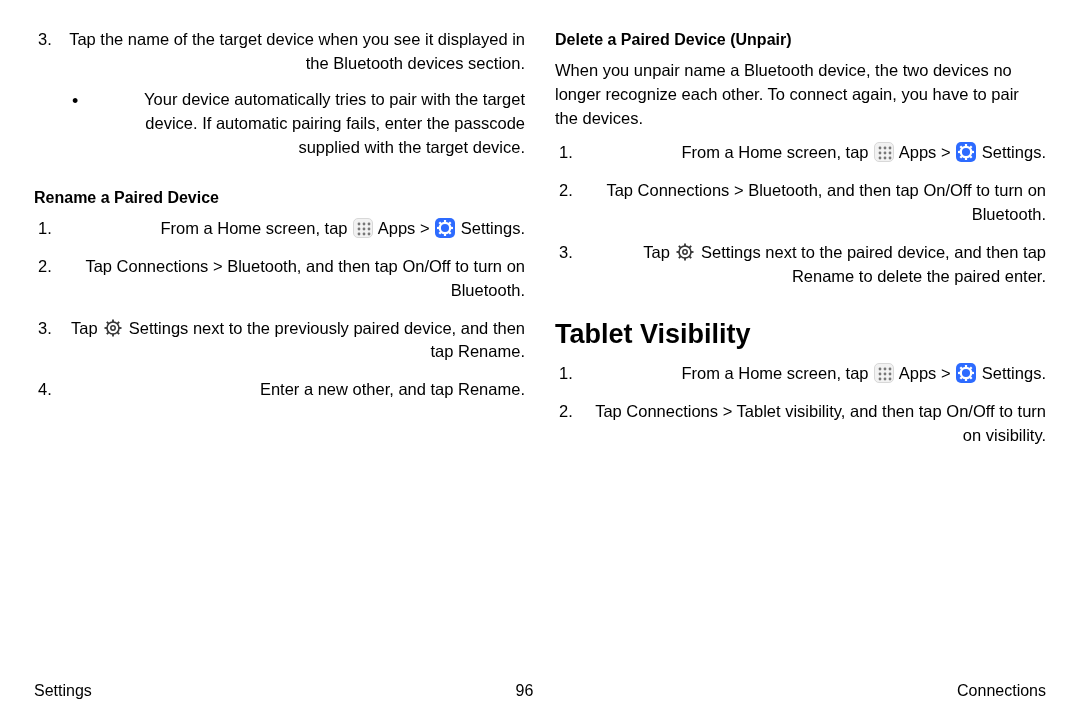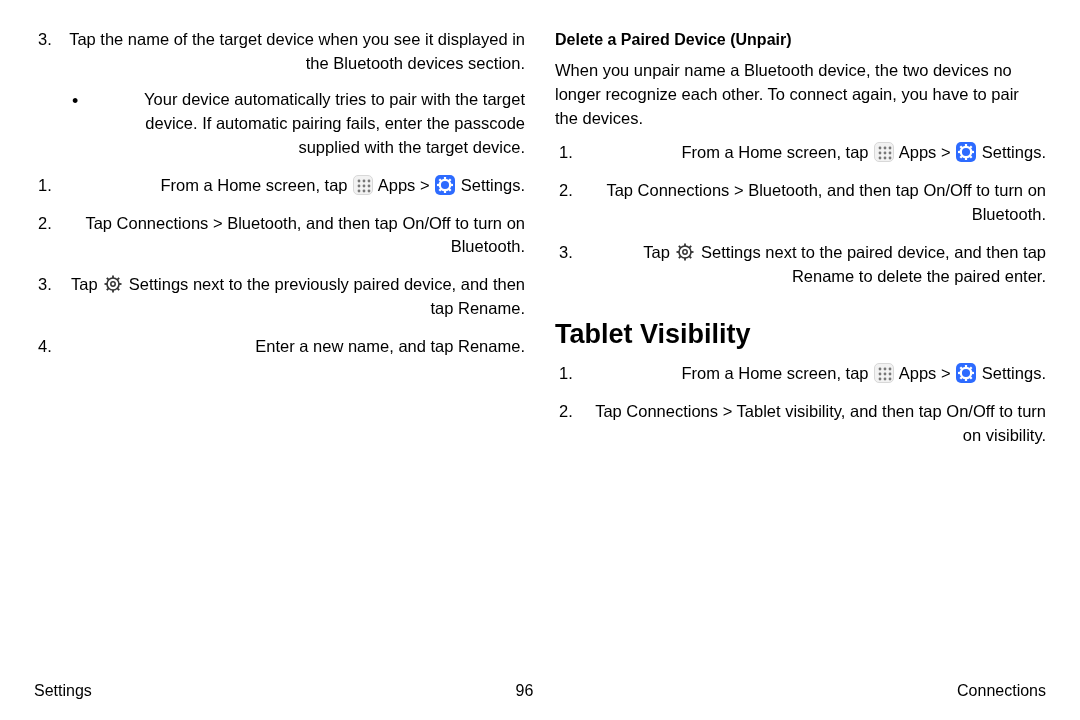--- a/index.html
+++ b/index.html
@@ -57,21 +57,21 @@
   }
   ol.start3 { counter-reset: item 2; }
   ul.bullet {
     list-style: none;
     padding-left: 0;
     margin-top: 12px;
   }
   ul.bullet > li {
     position: relative;
     padding-left: 28px;
-    margin-bottom: 14px;
+    margin-bottom: 26px;
   }
   ul.bullet > li::before {
     content: "•";
     position: absolute;
     left: 6px;
     top: 0;
     font-size: 18px;
   }
   .b { font-weight: 400; margin-top: 24px; }
   
@@ -159,39 +159,40 @@
   <div class="col">
     <ol class="start3">
       <li>
         <span>Tap the name of the target device when you see it displayed in the Bluetooth devices section.</span>
         <ul class="bullet">
           <li>Your device automatically tries to pair with the target device. If automatic pairing fails, enter the passcode supplied with the target device.</li>
         </ul>
       </li>
     </ol>
 
+    <h2>Rename a Paired Device</h2>
 
     <ol>
       <li>
         <span>From a Home screen, tap </span><span class="icon icon-apps"><svg width="16" height="16">
               <use href="#apps-grid"></use>
             </svg></span><span class="b"> Apps</span><span class="b"> &gt; </span><span class="icon icon-settings-blue"><svg width="18" height="18">
               <use href="#gear-white"></use>
             </svg></span><span class="b"> Settings</span><span>.</span>
       </li>
       <li>
         <span>Tap </span><span class="b">Connections</span><span class="b"> &gt; </span><span class="b">Bluetooth</span><span>, and then tap </span><span class="b">On/Off</span><span> to turn on Bluetooth.</span>
       </li>
       <li>
         <span>Tap </span><span class="icon icon-gear-outline"><svg width="22" height="22">
               <use href="#gear-outline"></use>
             </svg></span><span class="b"> Settings</span><span> next to the previously paired device, and then tap </span><span class="b">Rename</span><span>.</span>
       </li>
       <li>
-        <span>Enter a new name, and tap </span><span class="b">Rename</span><span>.</span>
+        <span>Enter a new other, and tap </span><span class="b">Rename</span><span>.</span>
       </li>
     </ol>
   </div>
 
   <div class="col">
     <h2 style="margin-top:0">Delete a Paired Device (Unpair)</h2>
     <p class="body">When you unpair name a Bluetooth device, the two devices no longer recognize each other. To connect again, you have to pair the devices.</p>
 
     <ol>
       <li>

